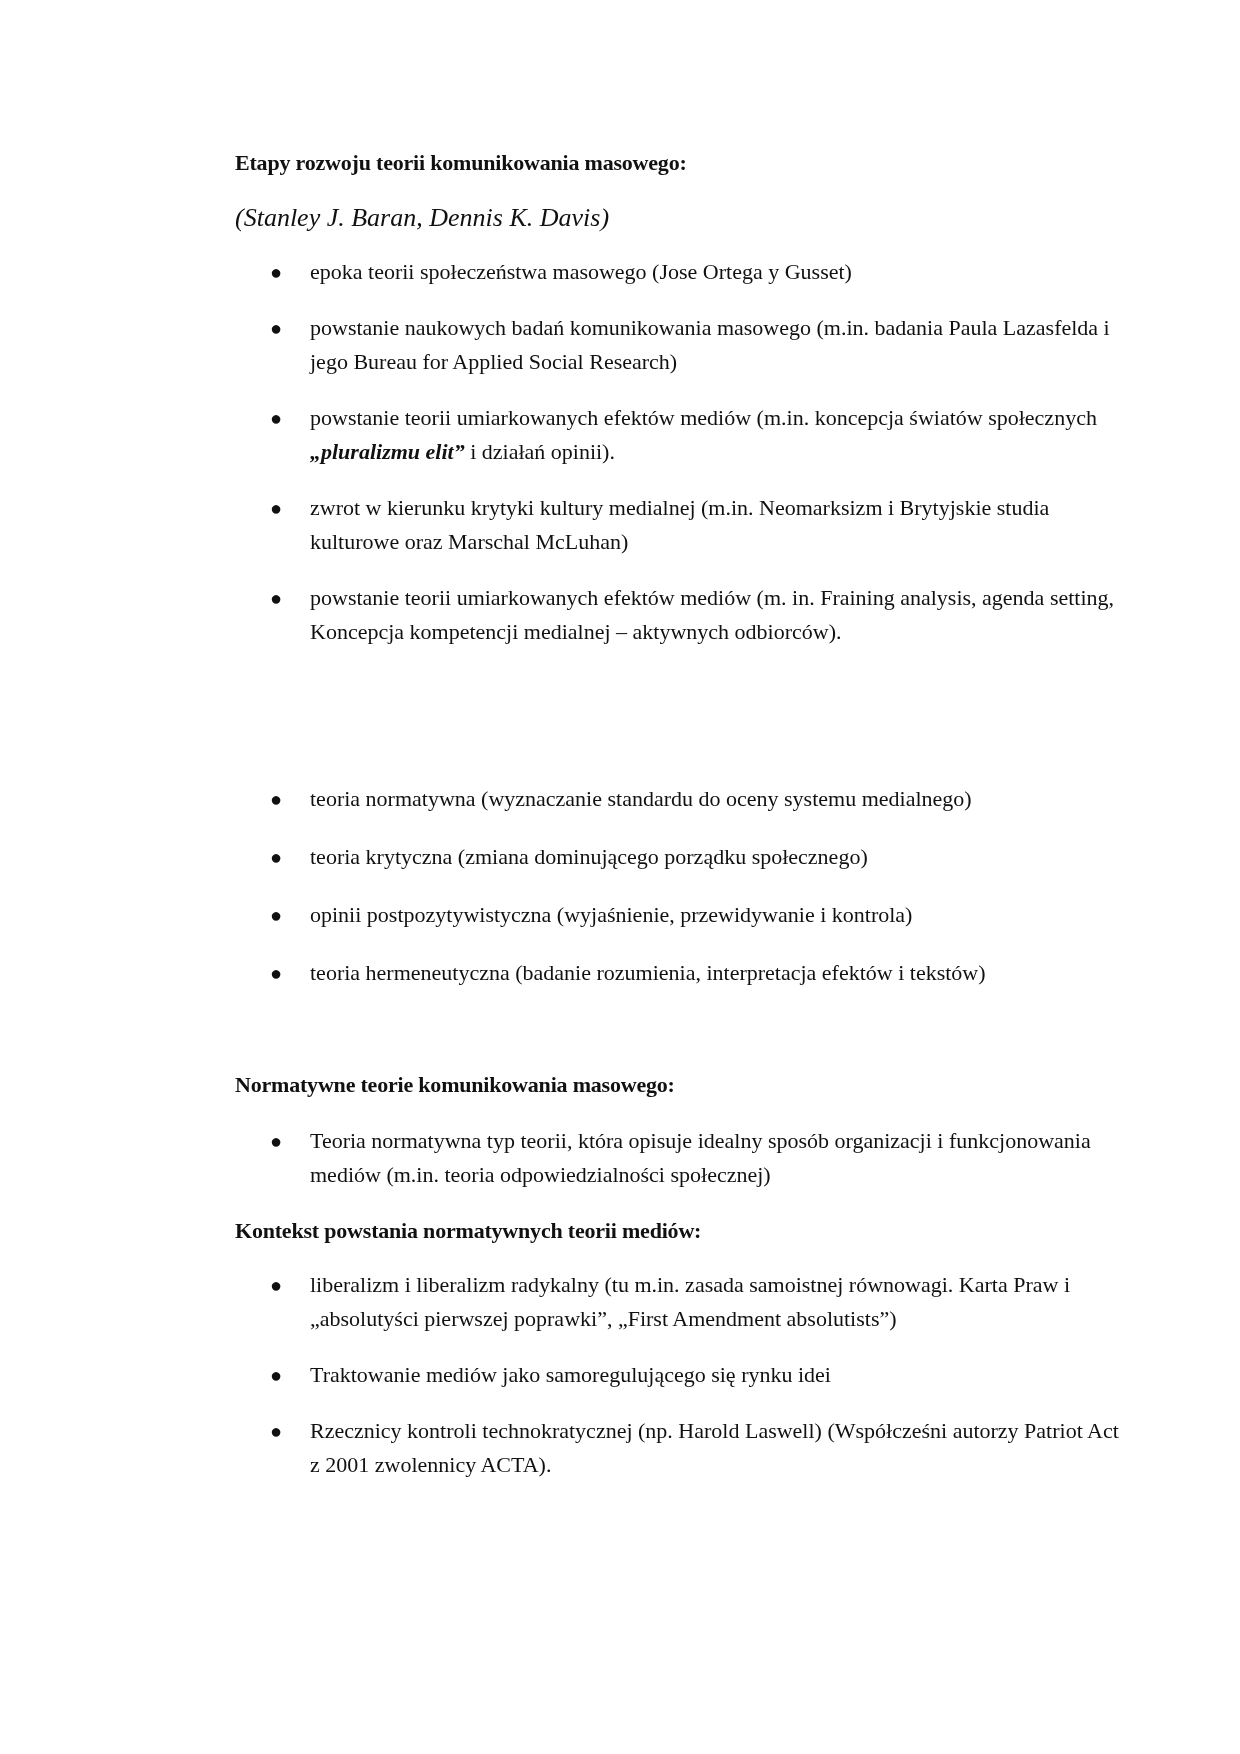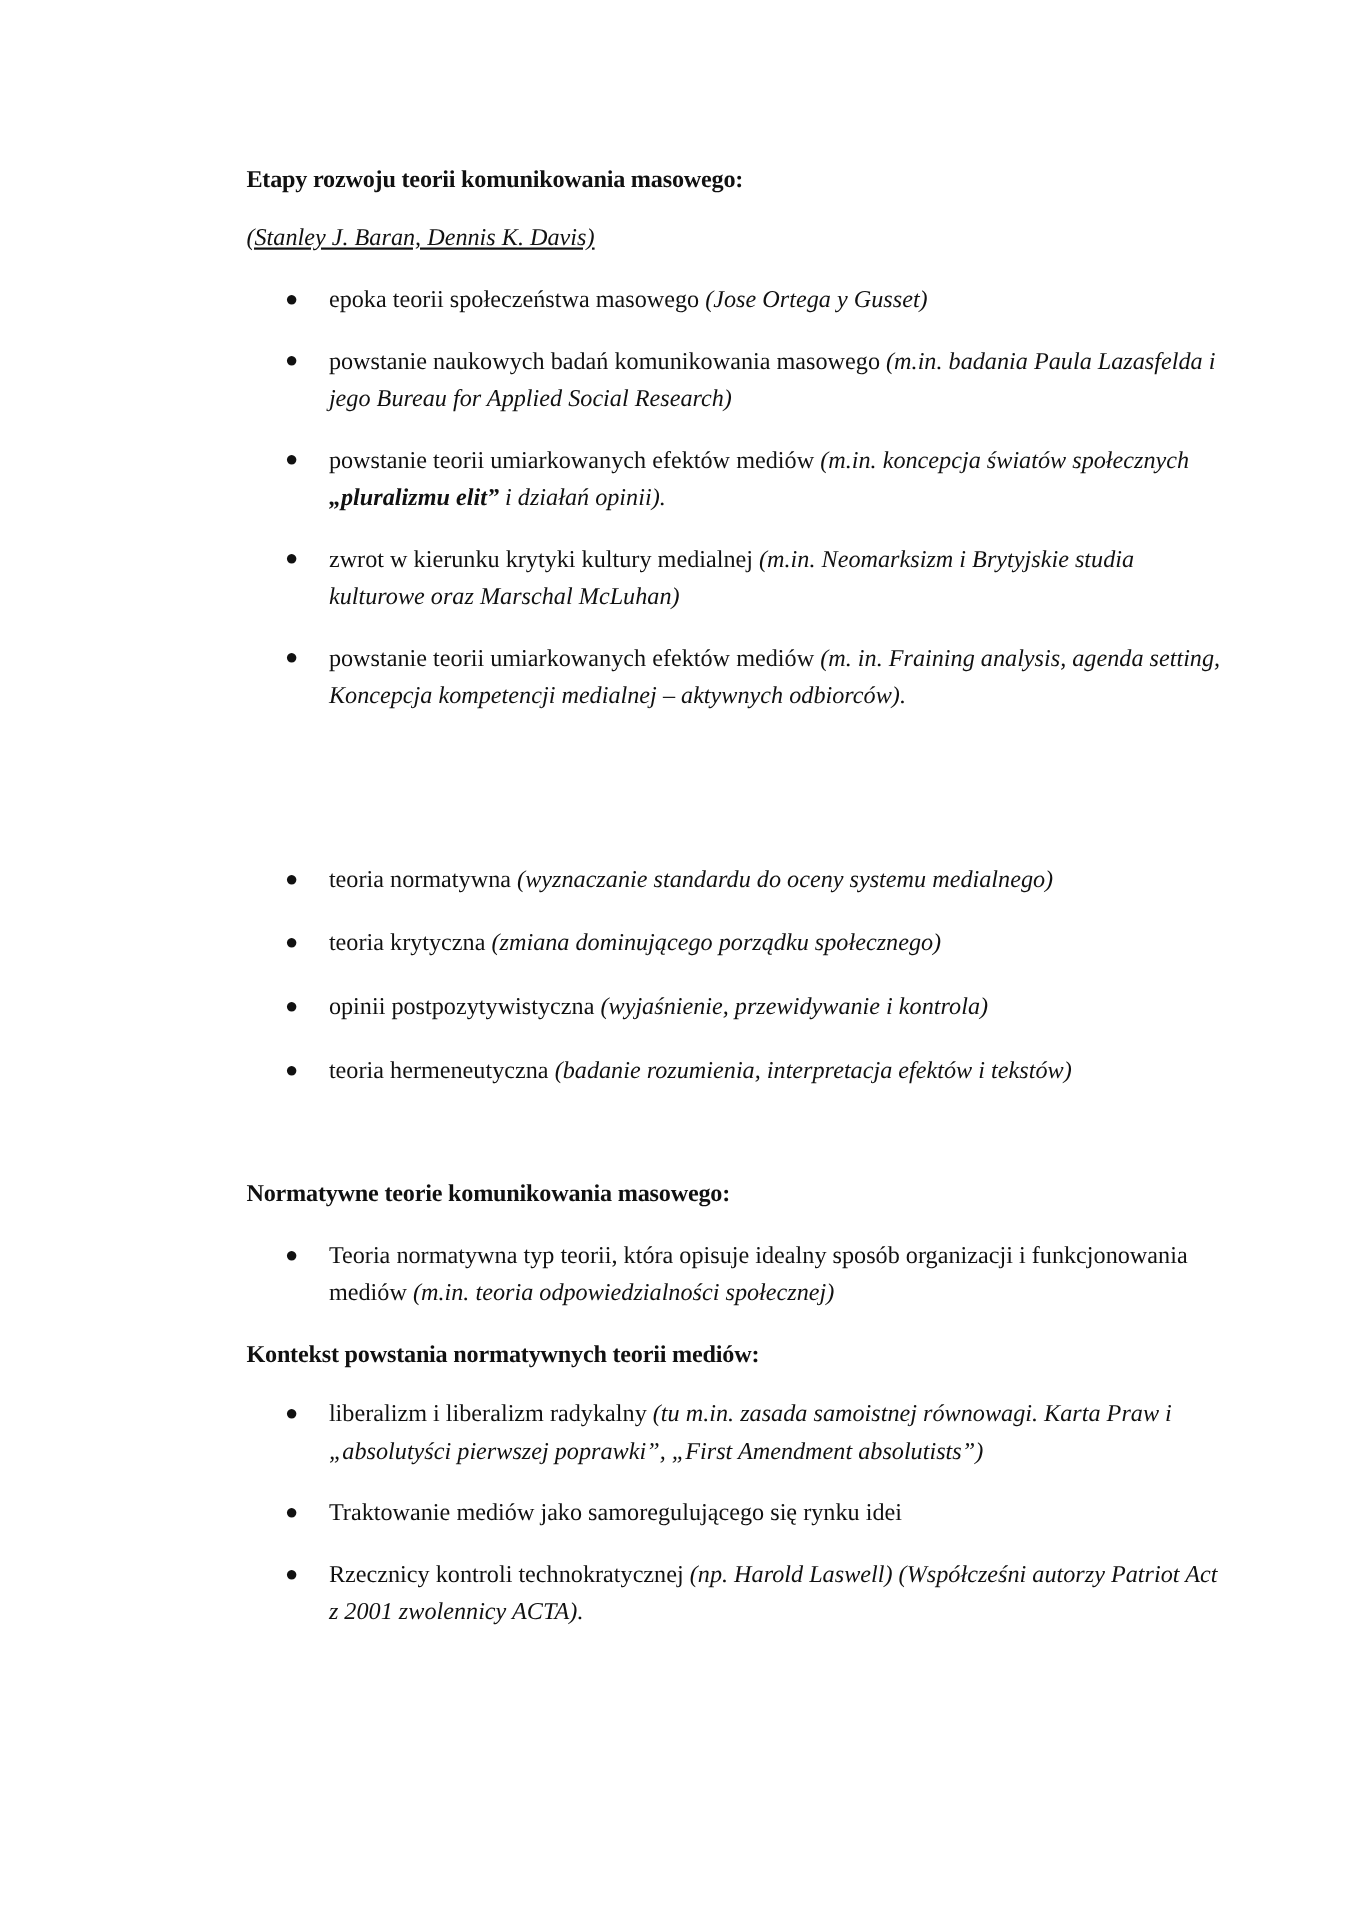--- a/index.html
+++ b/index.html
@@ -1,24 +1,24 @@
 <!DOCTYPE html>
 <html><head>
 <meta charset="utf-8">
 <style>
   html, body { margin: 0; padding: 0; background: #ffffff; }
   body { width: 1240px; height: 1754px; position: relative; overflow: hidden;
          font-family: "Liberation Serif", "DejaVu Serif", serif; color: #111; }
-  .page { position: absolute; left: 1px; top: 0; width: 1076px; height: 1754px; }
+  .page { position: absolute; left: 12px; top: 0; width: 1076px; height: 1754px; }
   .heading { position: absolute; left: 223px; font-weight: bold; font-size: 22px; letter-spacing: -0.2px; }
-  .subtitle { position: absolute; left: 223px; font-style: italic; font-size: 22px; text-decoration: underline; }
+  .subtitle { position: absolute; left: 223px; font-style: italic; font-size: 26px; }
   .list { position: absolute; left: 258px; width: 860px; margin: 0; padding: 0; list-style: none; }
   .list li { position: relative; padding-left: 40px; font-size: 22px; line-height: 34px; margin: 0; }
   .bullet { position: absolute; left: 0; top: 0; width: 40px; text-align: left; font-size: 20px; }
-  .it { font-style: italic; }
+  .it { }
   .bi { font-style: italic; font-weight: bold; text-align: center; }
 </style>
 </head>
 <body>
 
 <div class="page">
 
   <div class="heading" style="top:150px">Etapy rozwoju teorii komunikowania masowego:</div>
   <div class="subtitle" style="top:203px">(Stanley J. Baran, Dennis K. Davis)</div>
   <ul class="list" style="top:255px">

